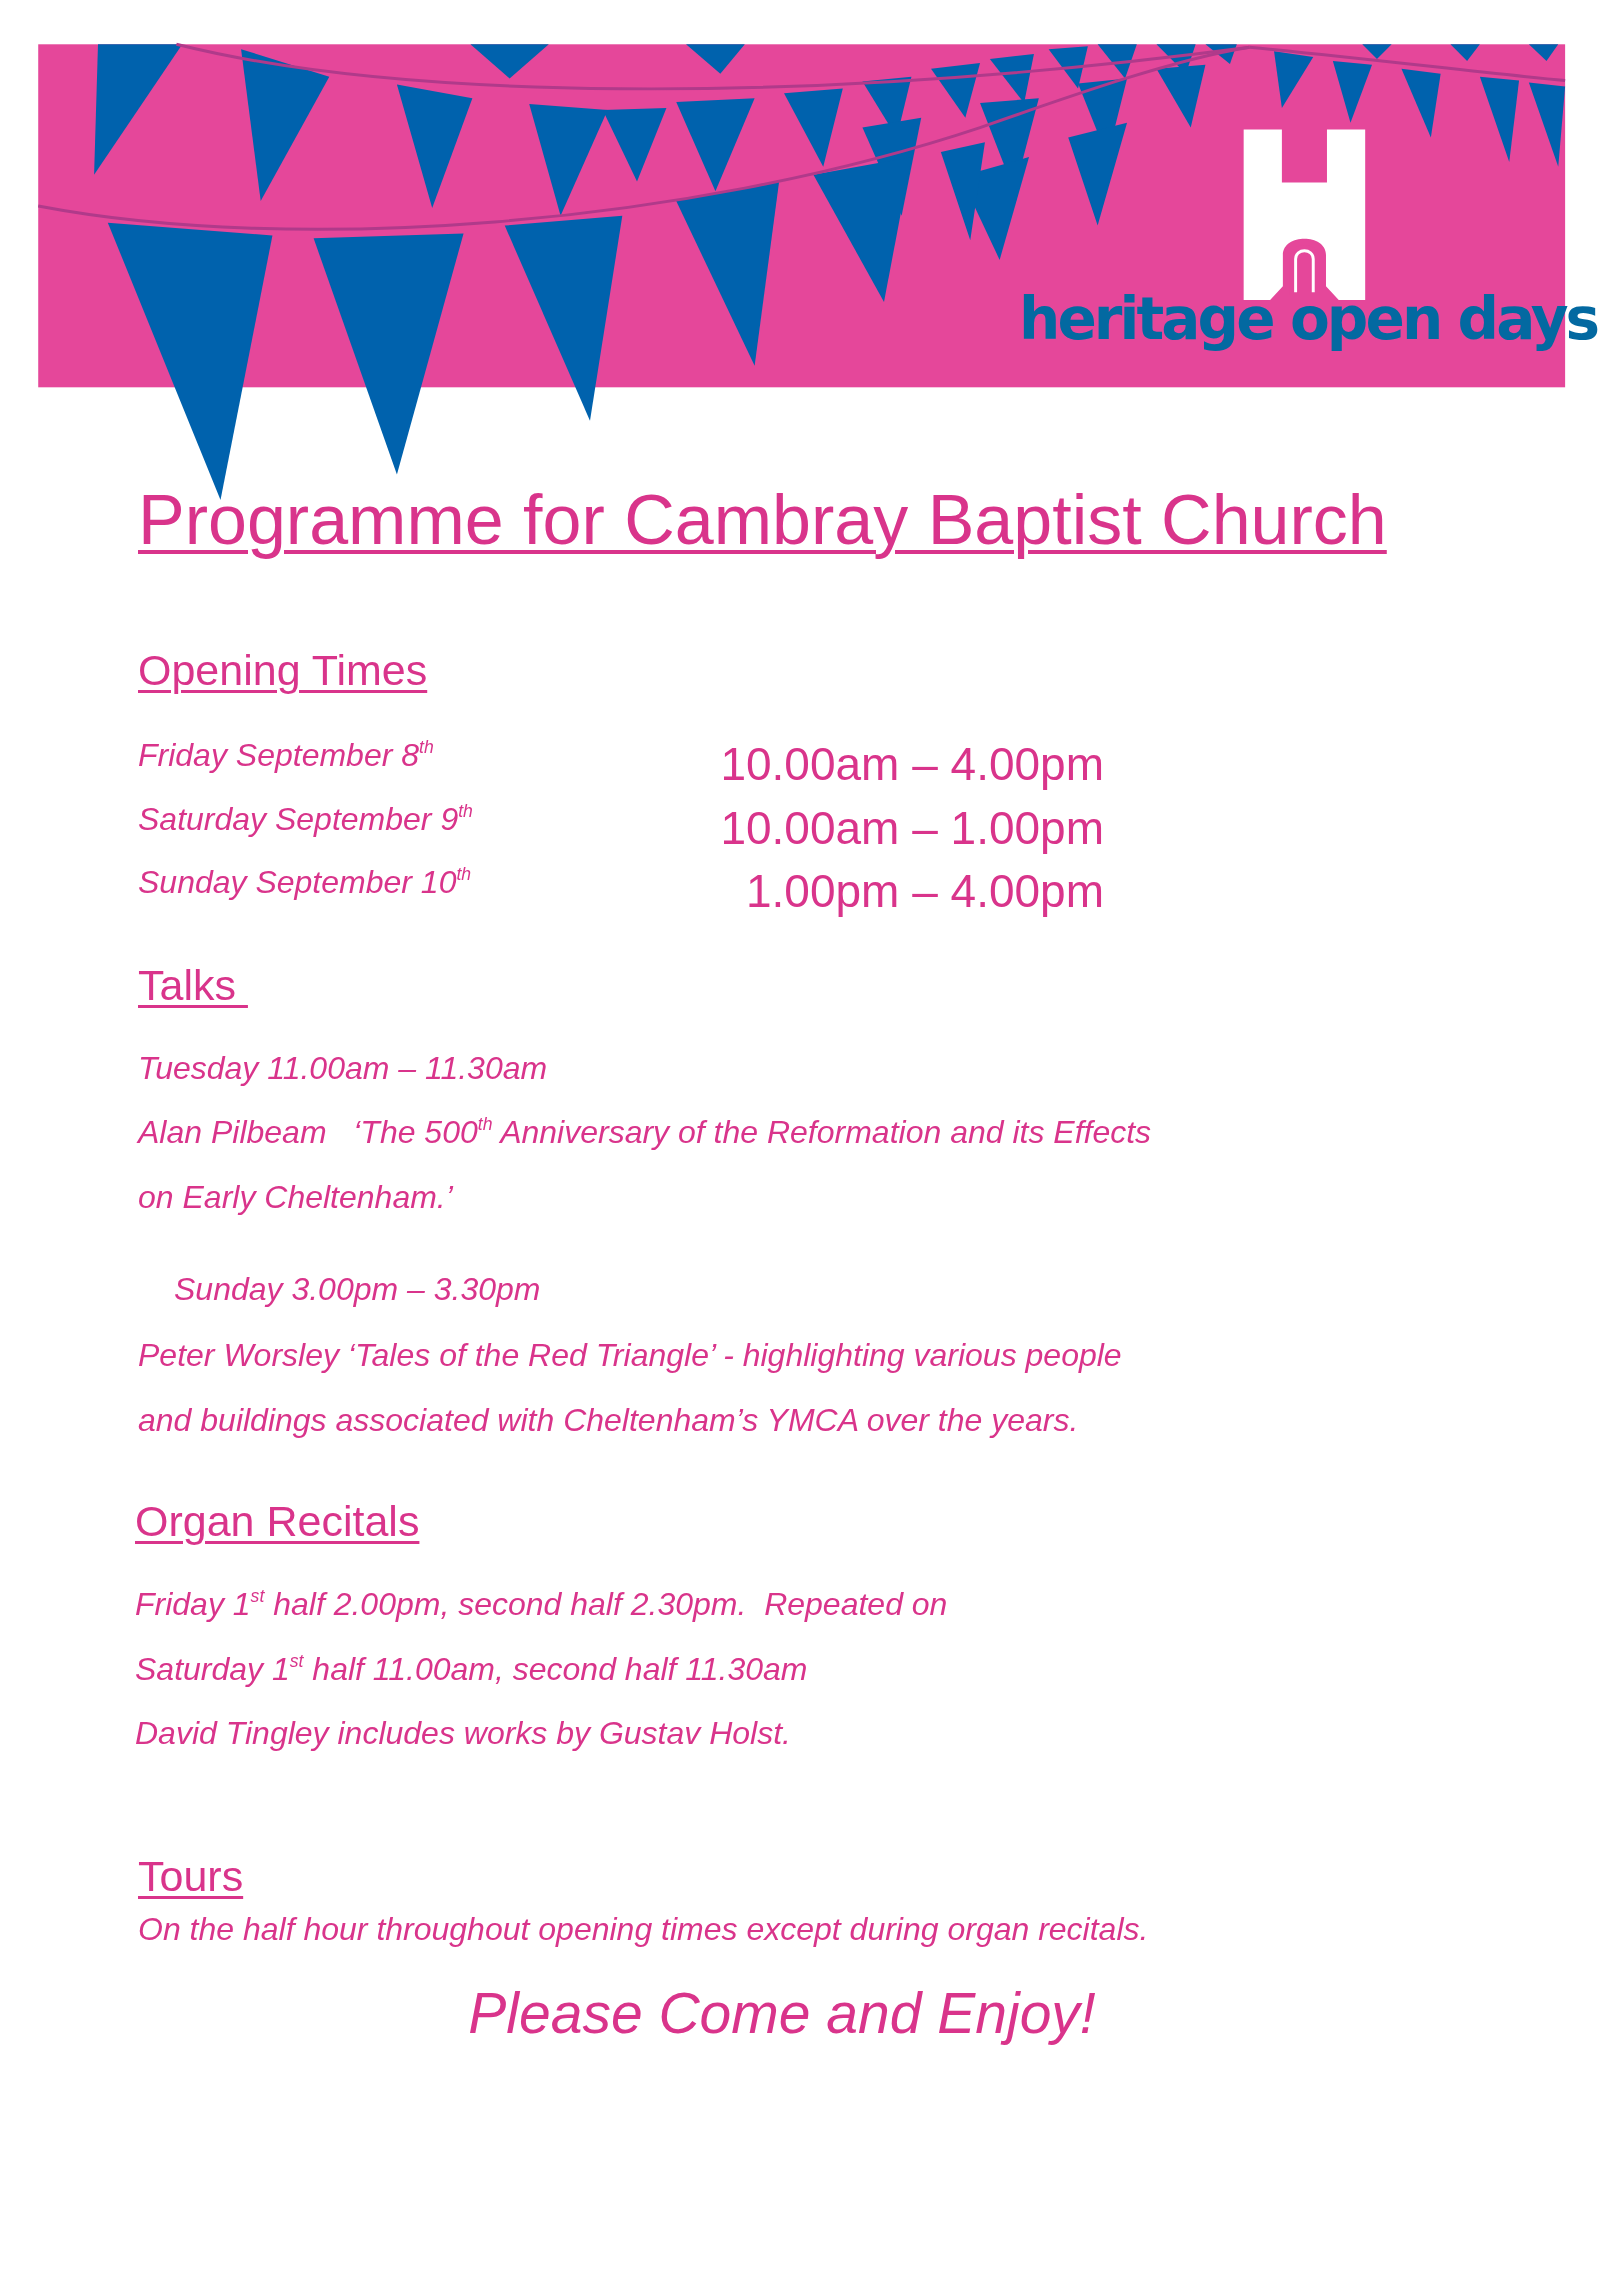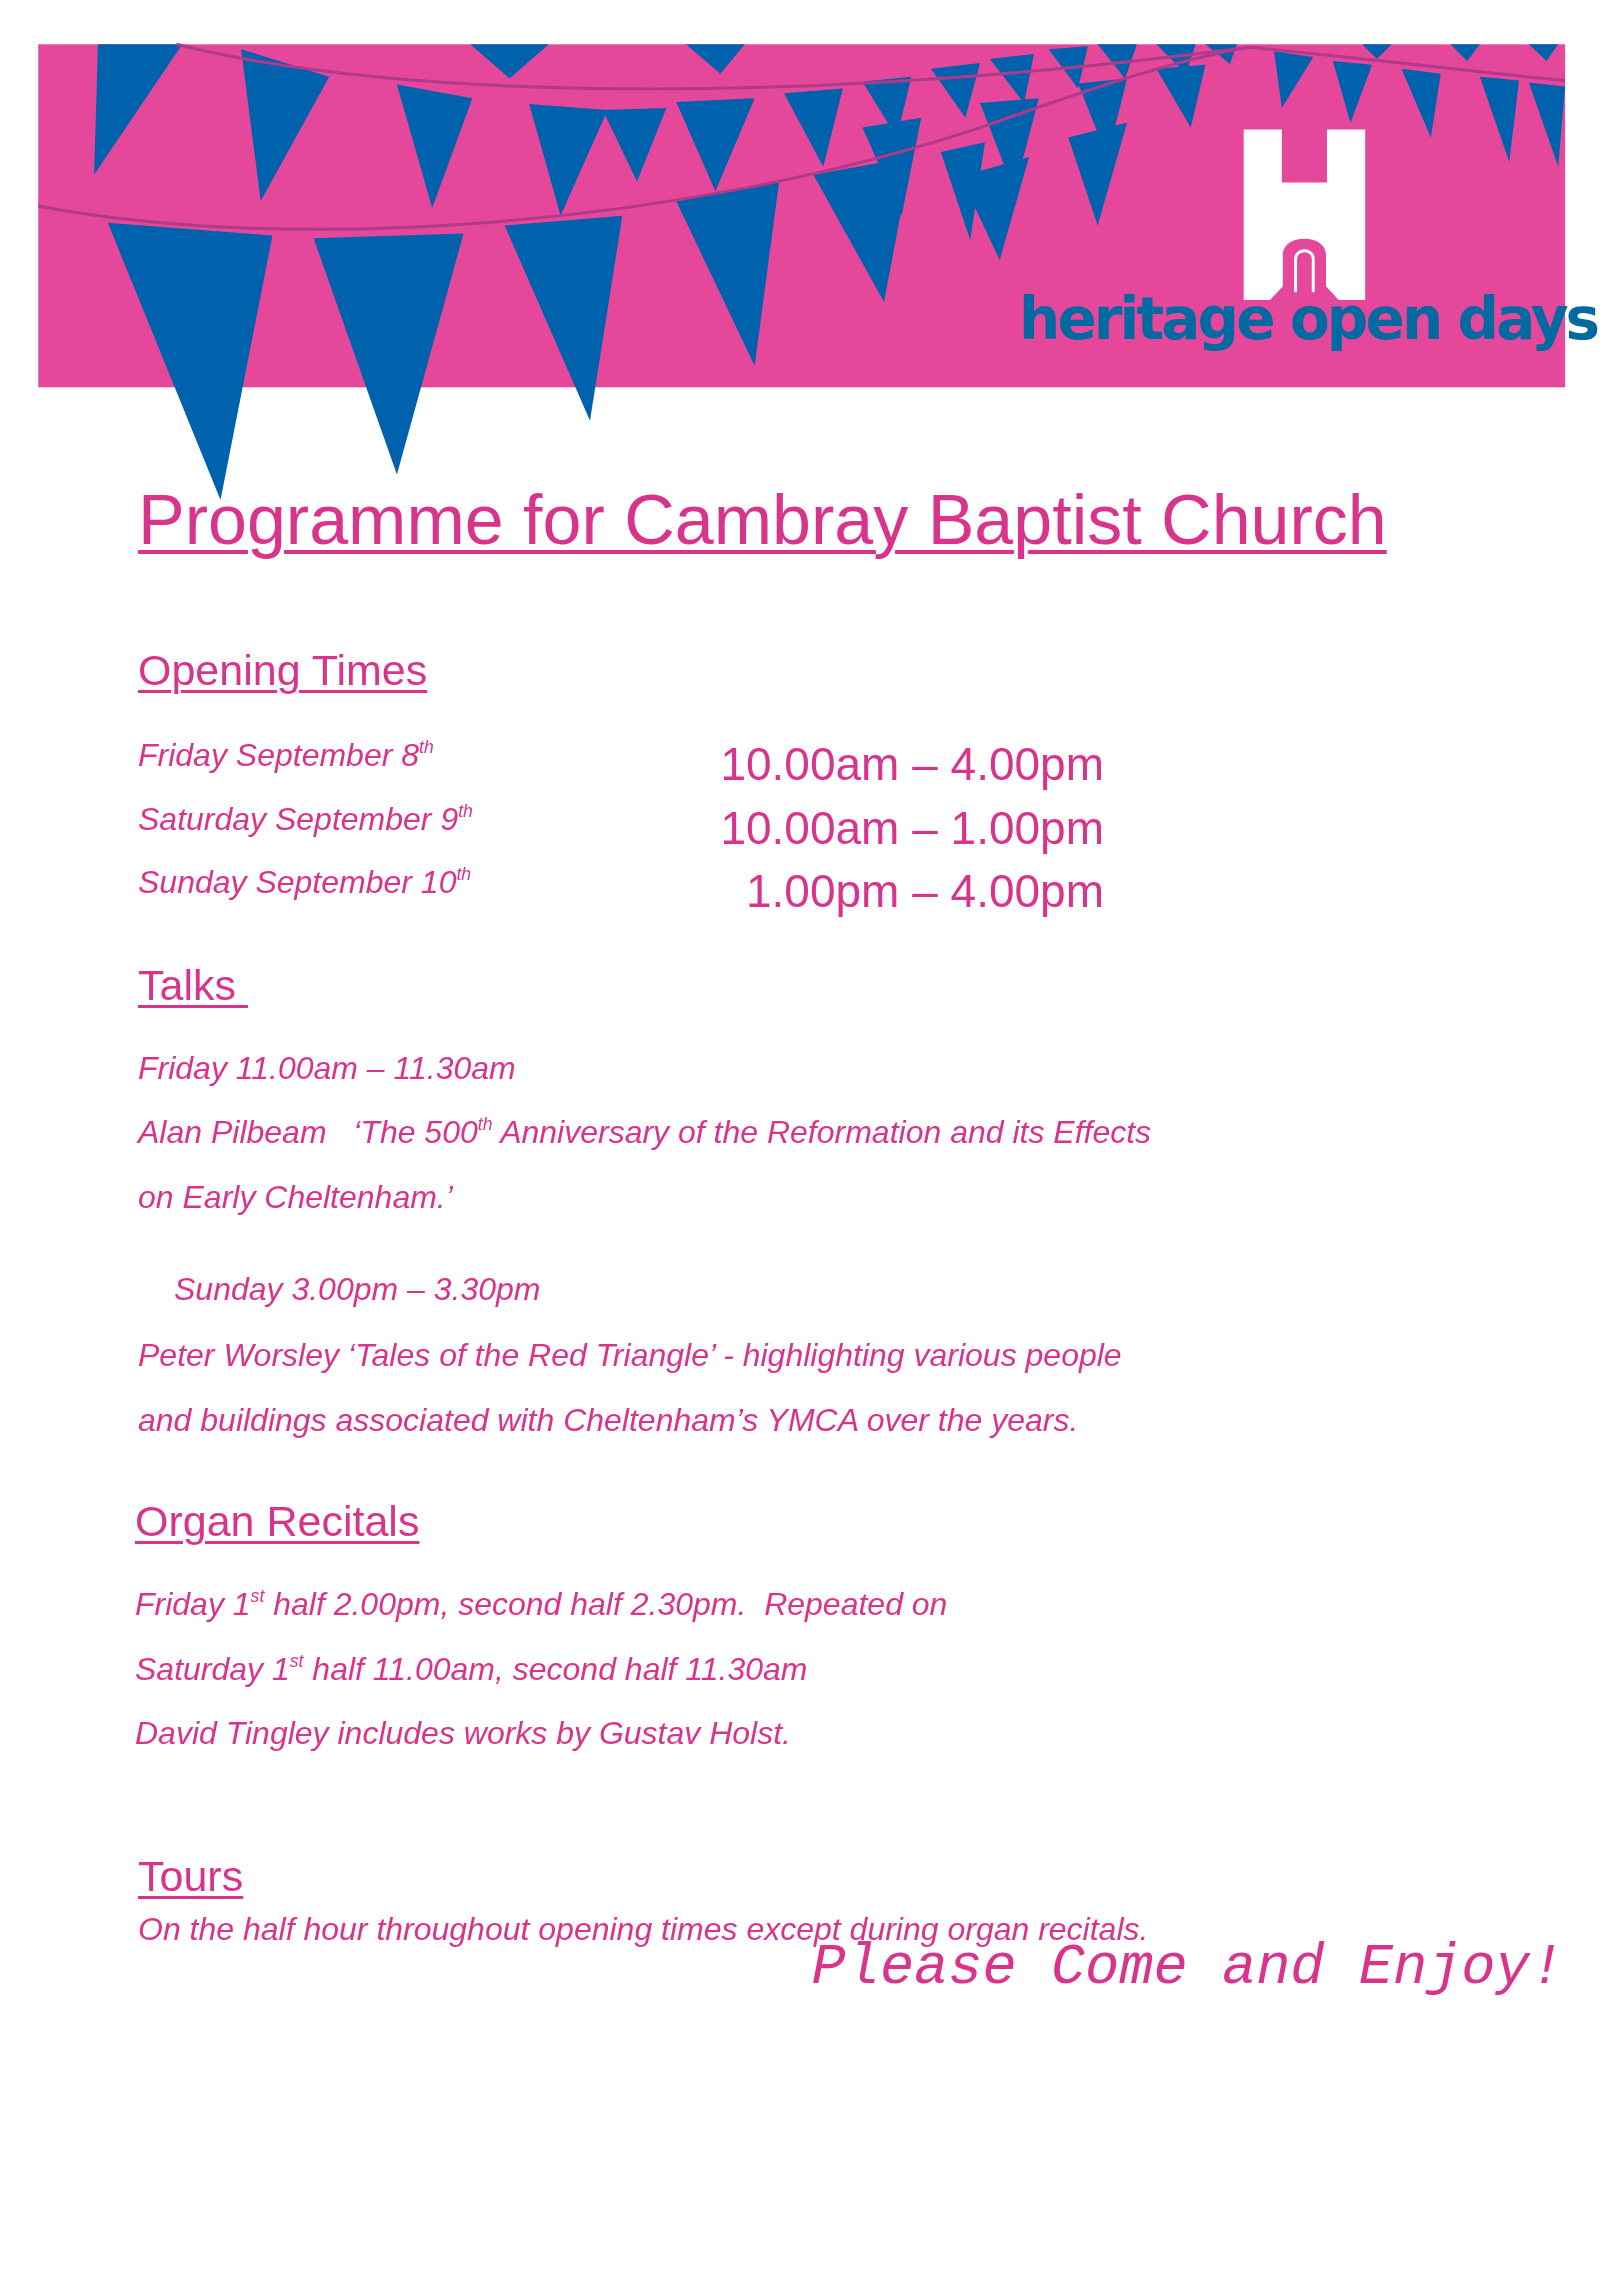--- a/index.html
+++ b/index.html
@@ -11,21 +11,21 @@
                font-family: "DejaVu Sans", sans-serif; font-weight: bold; font-size: 58px;
                color: #0369a1; letter-spacing: -2.9px; line-height: 1; white-space: nowrap; }
   .line { position: absolute; white-space: nowrap; line-height: normal; }
   .title { left: 138px; top: 480px; font-size: 70px; text-decoration: underline;
            text-decoration-thickness: 3.9px; text-underline-offset: 5.9px; }
   .heading { font-size: 43px; text-decoration: underline; text-decoration-thickness: 2.9px;
              text-underline-offset: 4.9px; }
   .body { font-size: 32px; left: 138px; font-style: italic; }
   .time { position: absolute; font-size: 46px; right: 516px; text-align: right; white-space: nowrap; line-height: normal; }
   sup { font-size: 0.55em; vertical-align: 0; position: relative; top: -0.75em; line-height: 0; }
-  .closing { left: 0; width: 1564px; text-align: right; top: 1936px; font-size: 57px; font-style: italic; font-family: Liberation Mono, monospace; }
+  .closing { left: 0; width: 1564px; text-align: center; top: 1980px; font-size: 57px; font-style: italic; }
 </style>
 </head>
 <body>
 
 <div class="banner">
   <svg width="1620" height="510" viewBox="0 0 1653 520">
     <rect x="39" y="45" width="1558" height="350" fill="#e5479a"></rect>
     <g fill="#0062ad">
 
       <polygon points="100,45 186,45 96,178"></polygon>
@@ -90,21 +90,21 @@
 <div class="time" style="top:737px;">10.00am – 4.00pm</div>
 
 <div class="line body" style="top:801px;"><span>Saturday September 9</span><sup>th</sup></div>
 <div class="time" style="top:801px;">10.00am – 1.00pm</div>
 
 <div class="line body" style="top:864px;"><span>Sunday September 10</span><sup>th</sup></div>
 <div class="time" style="top:864px;">1.00pm – 4.00pm</div>
 
 <div class="line heading" style="left:138px; top:961px; white-space:pre;">Talks </div>
 
-<div class="line body" style="top:1050px;">Friday 11.00am – 11.30am</div>
+<div class="line body" style="top:1050px;">Tuesday 11.00am – 11.30am</div>
 <div class="line body" style="top:1114px; white-space:pre;"><span>Alan Pilbeam</span><span>   </span><span>‘The 500</span><sup>th</sup><span> Anniversary of the Reformation and its Effects</span></div>
 <div class="line body" style="top:1179px;">on Early Cheltenham.’</div>
 
 <div class="line body" style="top:1271px;margin-left:36px;">Sunday 3.00pm – 3.30pm</div>
 <div class="line body" style="top:1337px;">Peter Worsley ‘Tales of the Red Triangle’ - highlighting various people</div>
 <div class="line body" style="top:1402px;">and buildings associated with Cheltenham’s YMCA over the years.</div>
 
 <div class="line heading" style="left:135px; top:1497px;">Organ Recitals</div>
 
 <div class="line body" style="left:135px; top:1586px; white-space:pre;"><span>Friday 1</span><sup>st</sup><span> half 2.00pm, second half 2.30pm.  Repeated on</span></div>

